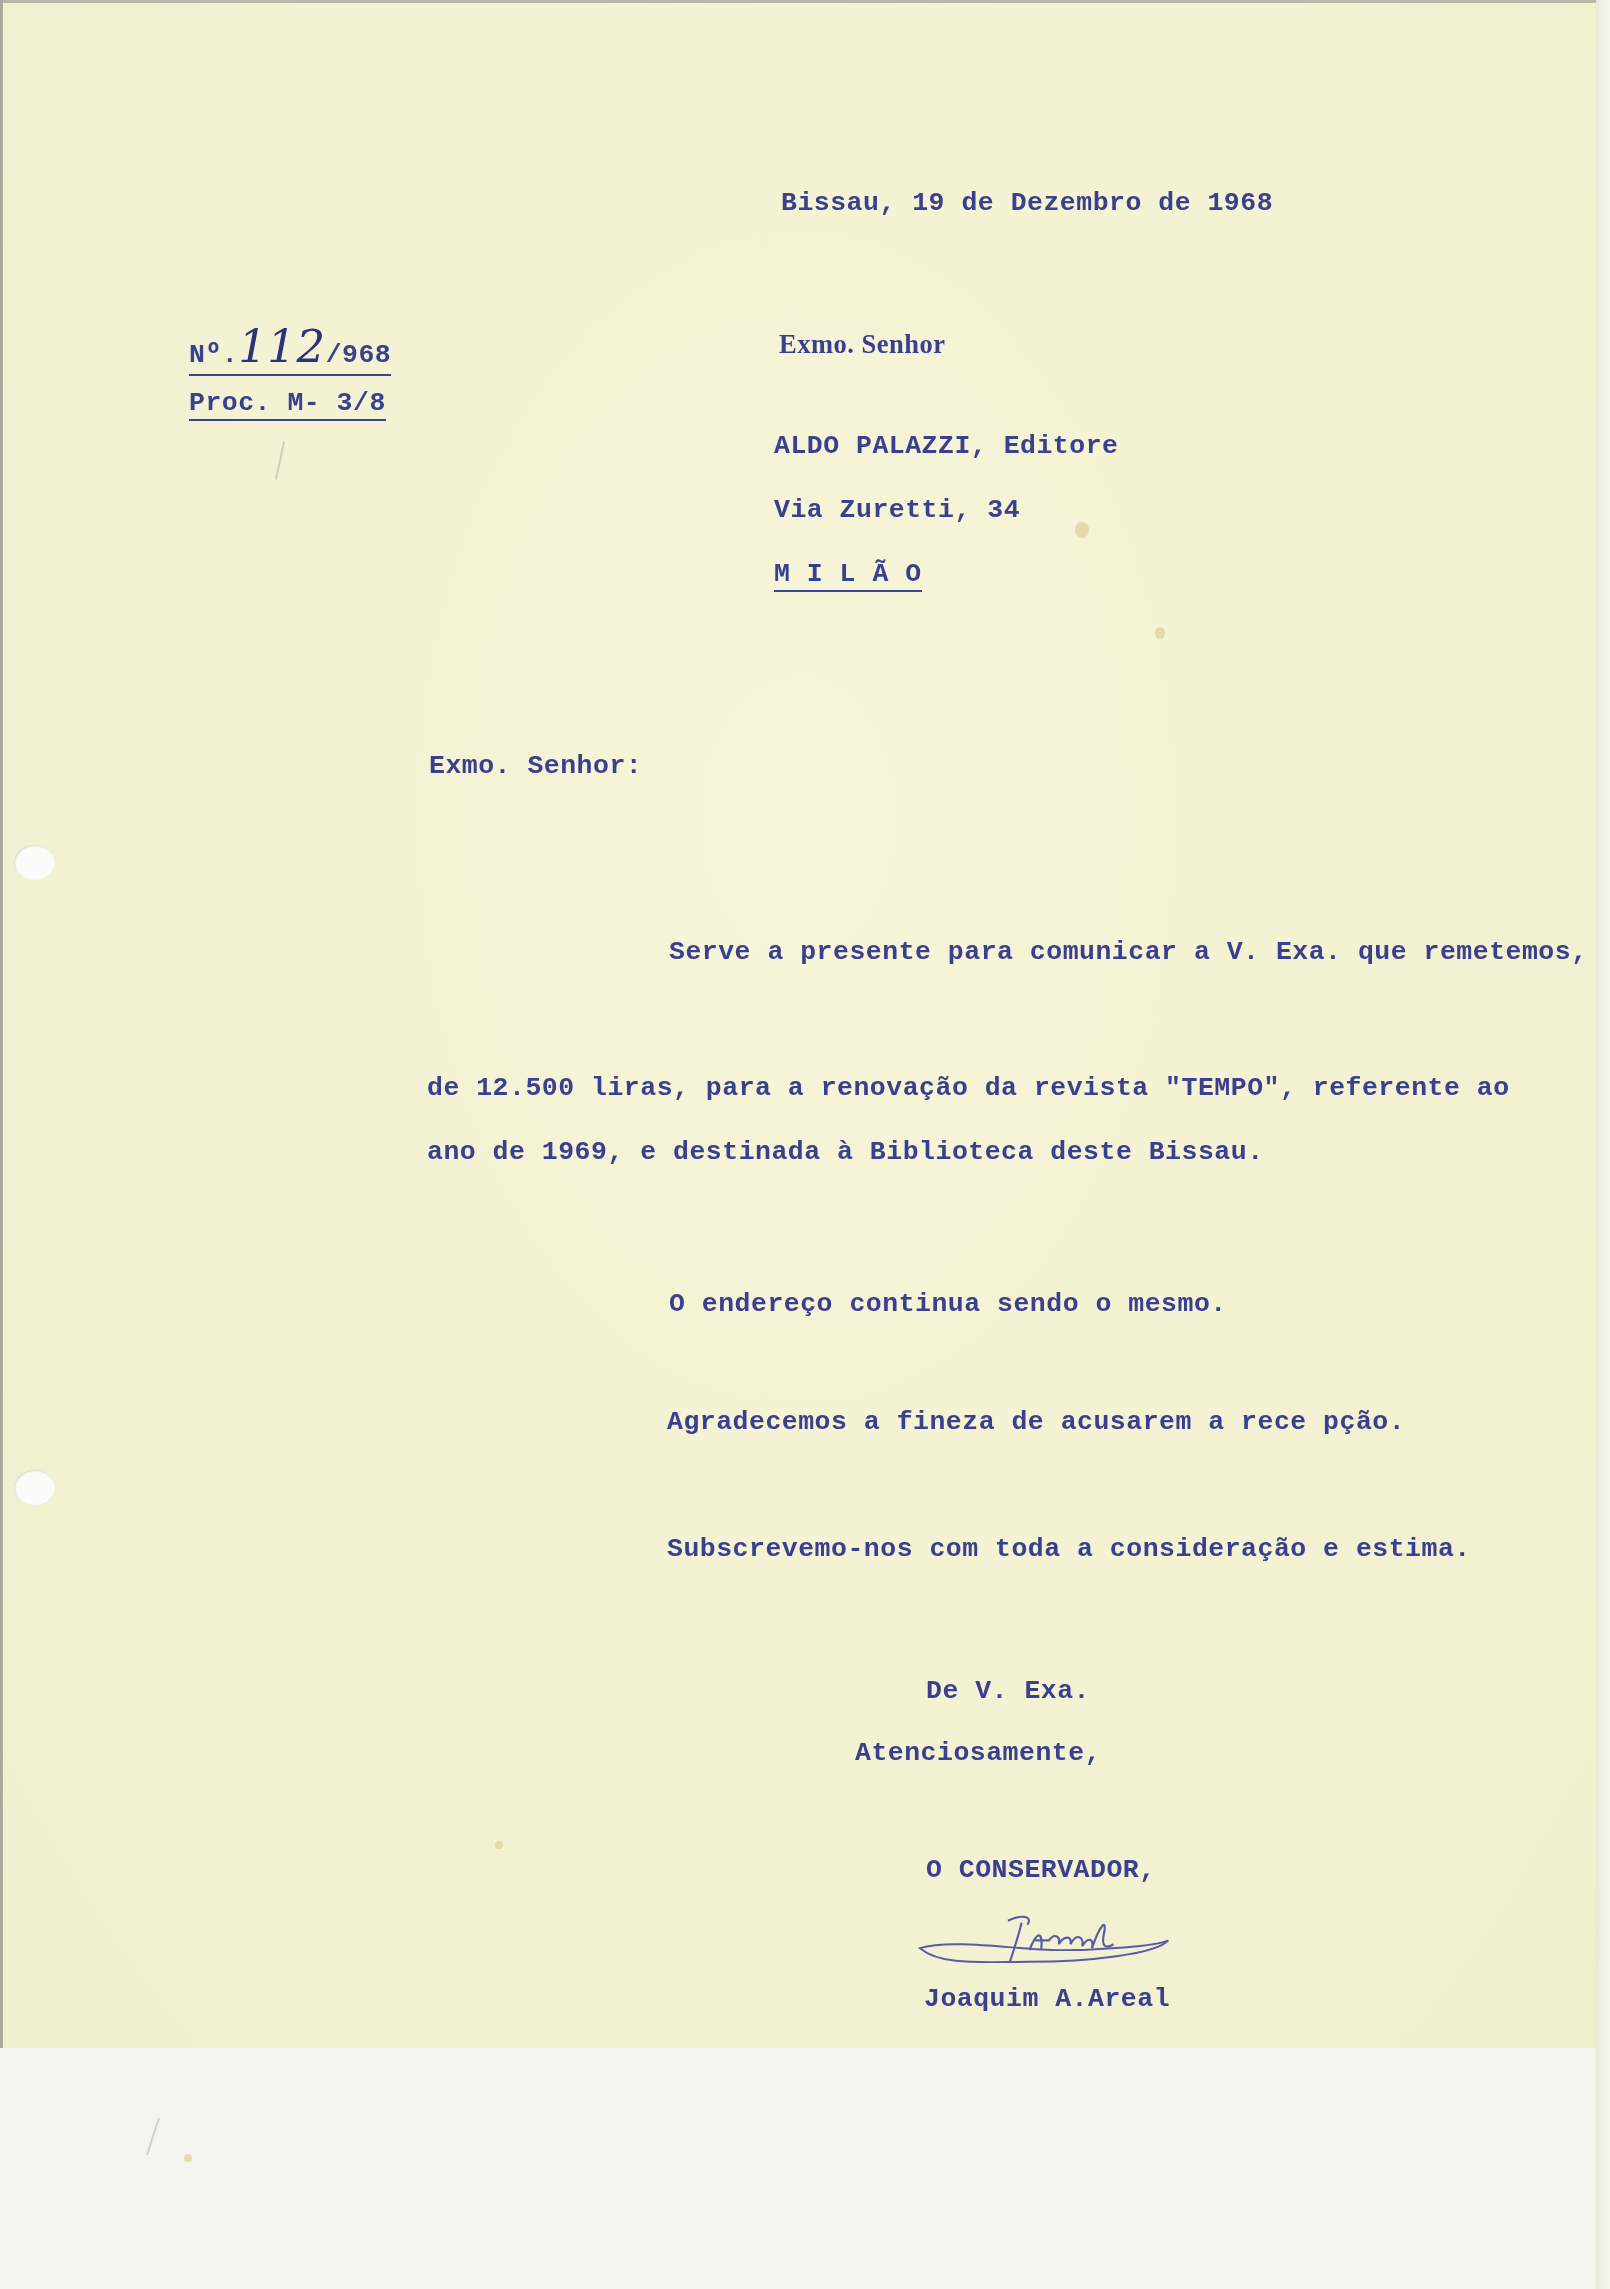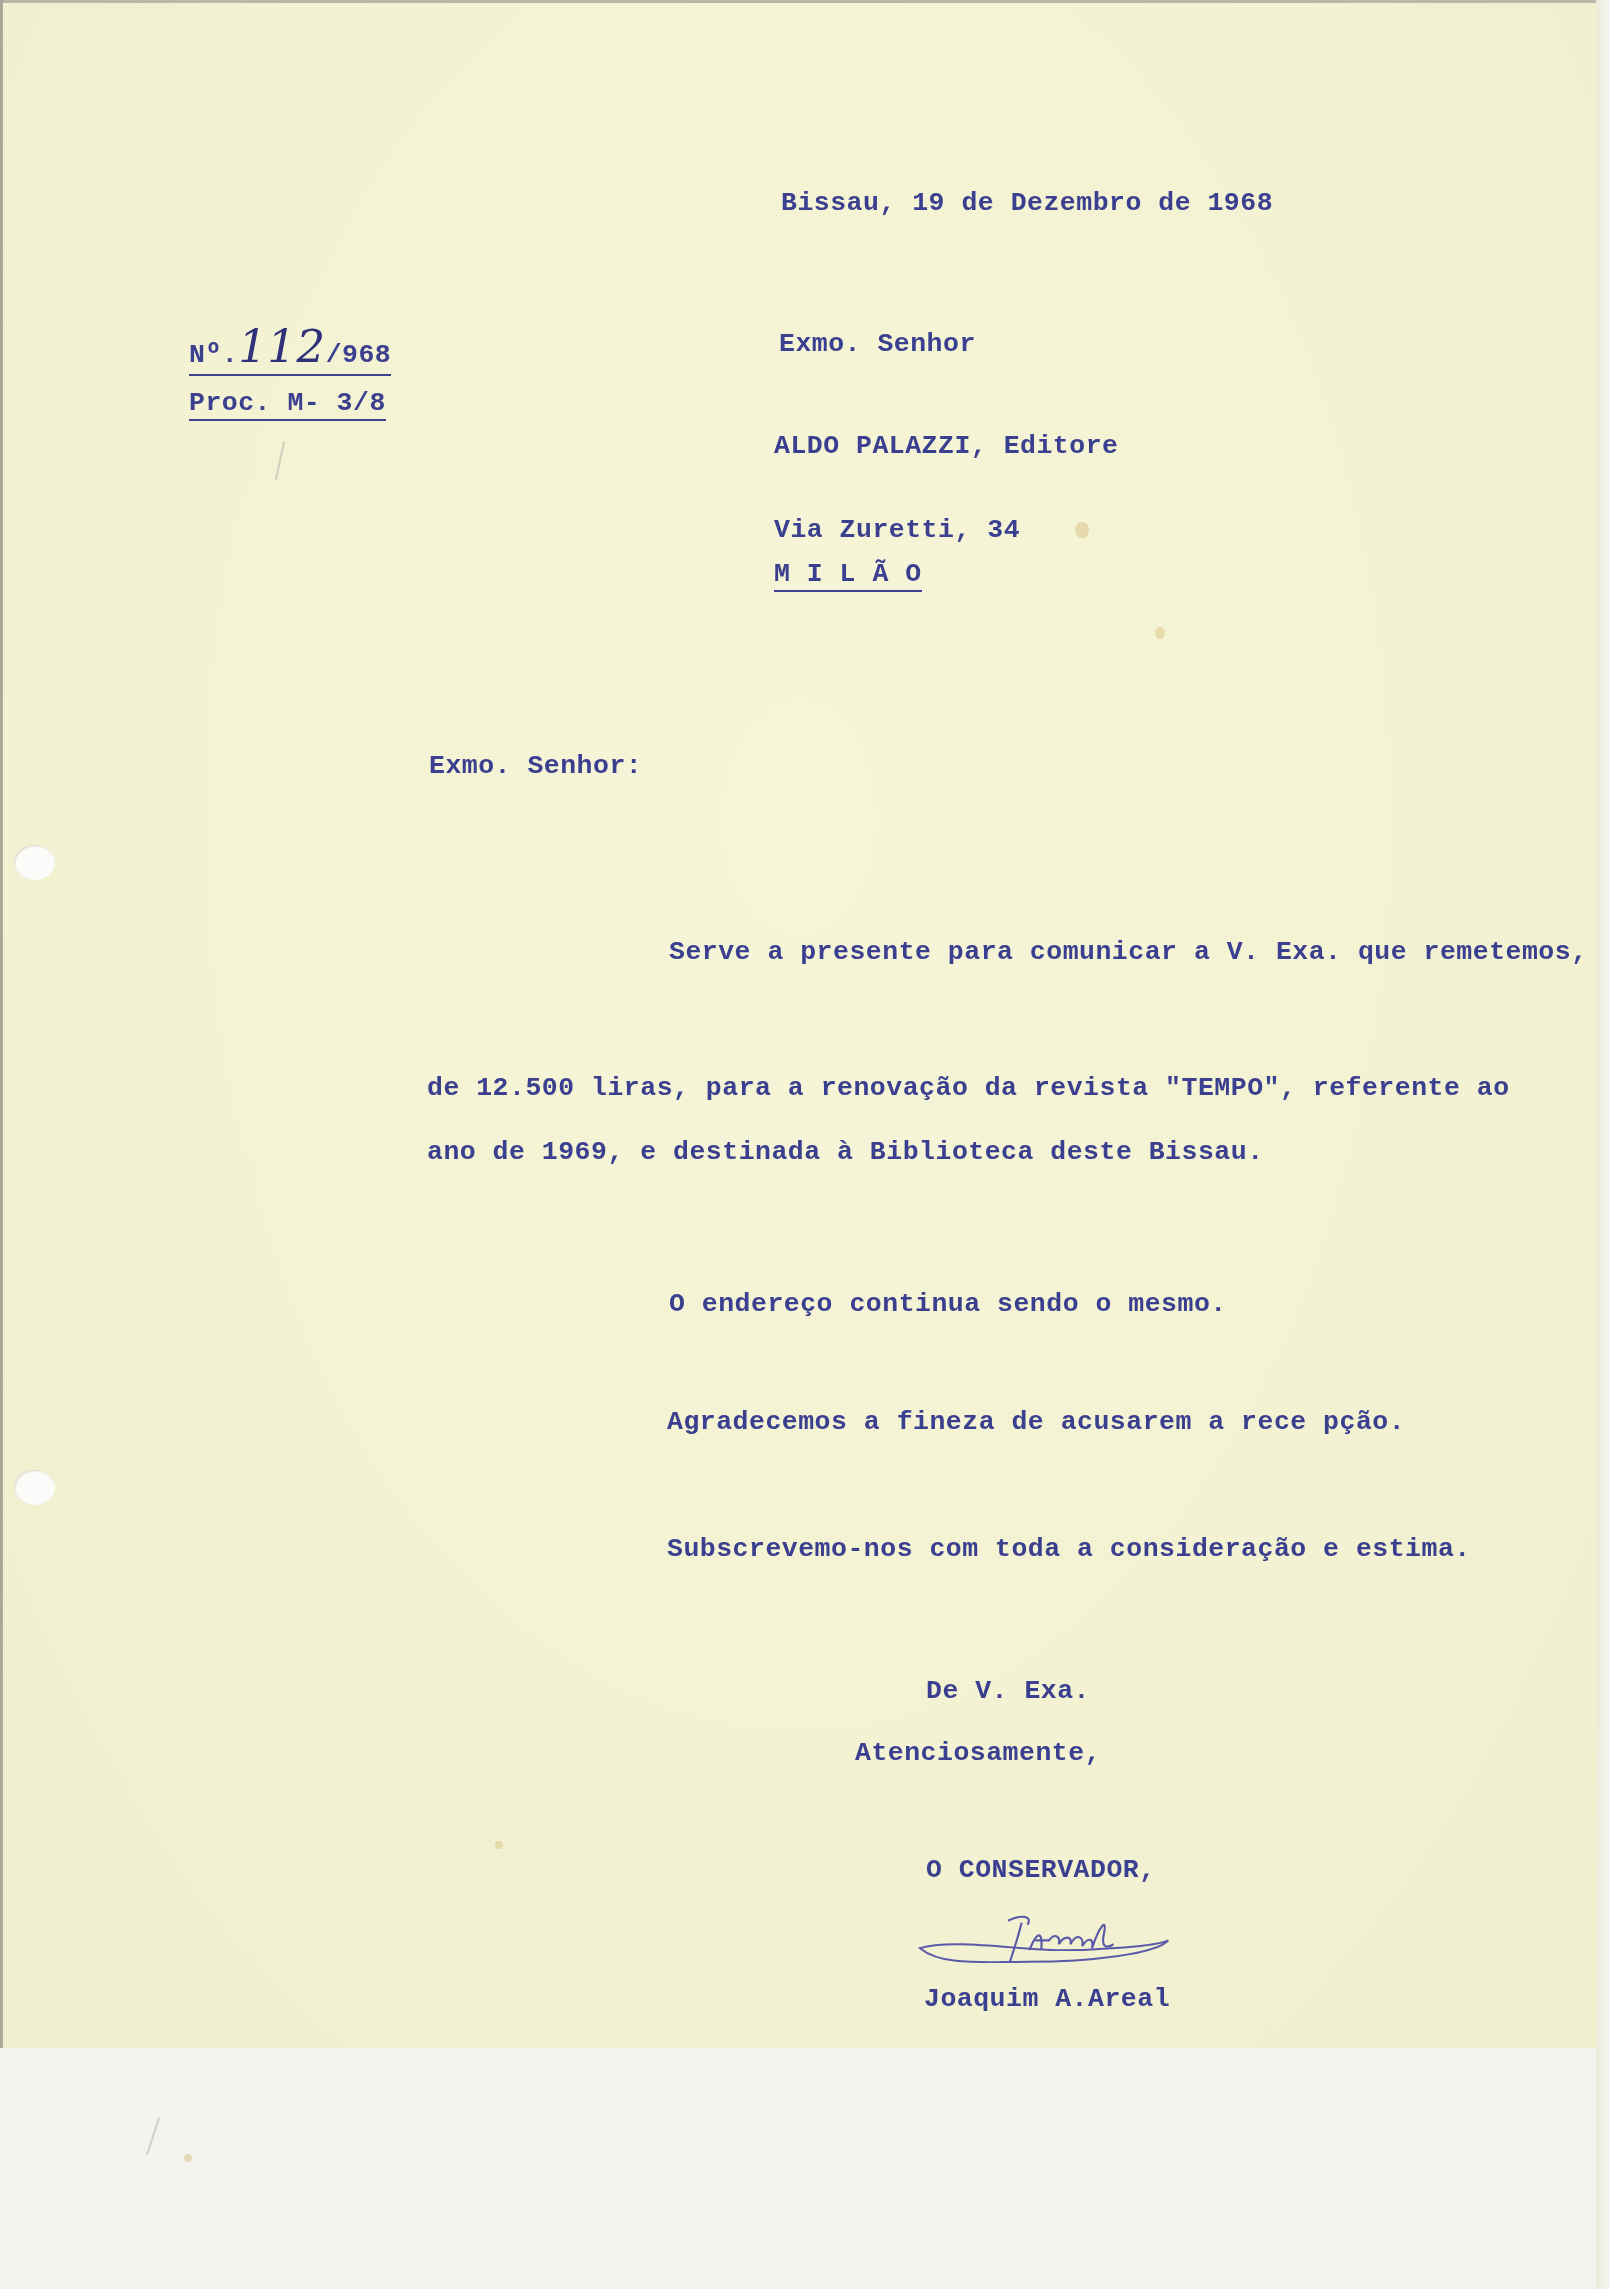--- a/index.html
+++ b/index.html
@@ -48,23 +48,23 @@
   <div class="pencil" style="left:152px; top:2117px; width:2px; height:39px; transform:rotate(18deg);"></div>
   <div class="pencil" style="left:279px; top:441px; width:2px; height:39px; transform:rotate(12deg);"></div>
 
   <div class="t" style="left:781px; top:188px;">Bissau, 19 de Dezembro de 1968</div>
 
   <div class="t ul" style="left:189px; top:320px;">
     <span>Nº.</span><span class="hand">112</span><span>/968</span>
   </div>
   <div class="t ul" style="left:189px; top:388px;">Proc. M- 3/8</div>
 
-  <div class="t" style="left:779px; top:329px;">Exmo. Senhor</div>
+  <div class="t" style="left:779px; top:329px;font-family:Liberation Serif, serif;">Exmo. Senhor</div>
   <div class="t" style="left:774px; top:431px;">ALDO PALAZZI, Editore</div>
-  <div class="t" style="left:774px; top:495px;margin-top:20px;">Via Zuretti, 34</div>
+  <div class="t" style="left:774px; top:495px;">Via Zuretti, 34</div>
   <div class="t ul" style="left:774px; top:559px;">M I L Ã O</div>
 
   <div class="t" style="left:429px; top:751px;">Exmo. Senhor:</div>
 
   <div class="t" style="left:669px; top:937px;">Serve a presente para comunicar a V. Exa. que remetemos,</div>
   <div class="t" style="left:427px; top:1073px;">de 12.500 liras, para a renovação da revista "TEMPO", referente ao</div>
   <div class="t" style="left:427px; top:1137px;">ano de 1969, e destinada à Biblioteca deste Bissau.</div>
 
   <div class="t" style="left:669px; top:1289px;">O endereço continua sendo o mesmo.</div>
   <div class="t" style="left:667px; top:1407px;">Agradecemos a fineza de acusarem a rece pção.</div>

